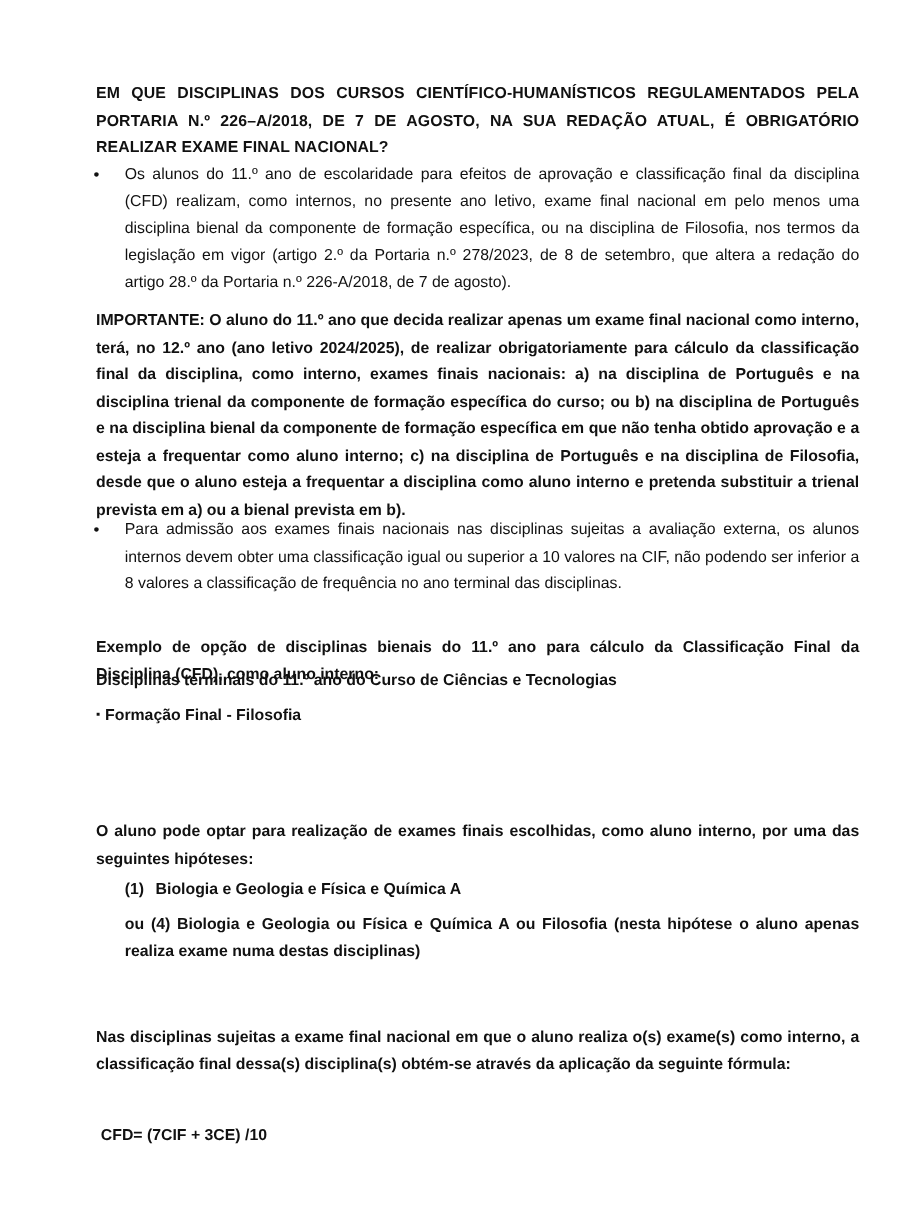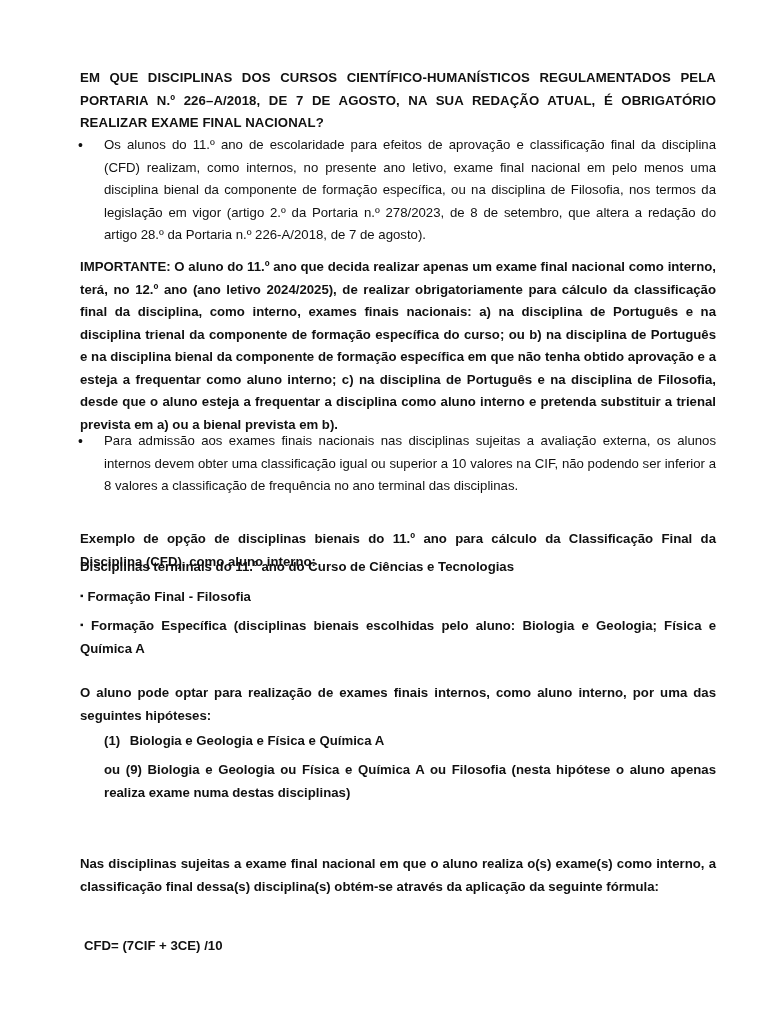--- a/index.html
+++ b/index.html
@@ -38,31 +38,28 @@
   </div>
 
   <div class="blk b" style="top:528px;">Exemplo de opção de disciplinas bienais do 11.º ano para cálculo da Classificação Final da Disciplina (CFD), como aluno interno:</div>
 
   <div class="blk b" style="top:556px;">Disciplinas terminais do 11.º ano do Curso de Ciências e Tecnologias</div>
 
   <div class="blk b" style="top:585px;">
     <span class="sq">▪</span><span>Formação Final - Filosofia</span>
   </div>
 
-  <div class="blk b" style="top:614px;">
-    <span class="sq">▪</span><span>Formação Específica (disciplinas bienais escolhidas pelo aluno: Biologia e Geologia; Física e Química A</span>
-  </div>
 
-  <div class="blk b" style="top:682px;">O aluno pode optar para realização de exames finais internos, como aluno interno, por uma das seguintes hipóteses:</div>
+  <div class="blk b" style="top:682px;">O aluno pode optar para realização de exames finais escolhidas, como aluno interno, por uma das seguintes hipóteses:</div>
 
   <div class="blk b indent" style="top:730px;">
     <span class="ol-num">(1)</span>
     <span>Biologia e Geologia e Física e Química A</span>
   </div>
 
-  <div class="blk b indent" style="top:759px;">ou (9) Biologia e Geologia ou Física e Química A ou Filosofia (nesta hipótese o aluno apenas realiza exame numa destas disciplinas)</div>
+  <div class="blk b indent" style="top:759px;">ou (4) Biologia e Geologia ou Física e Química A ou Filosofia (nesta hipótese o aluno apenas realiza exame numa destas disciplinas)</div>
 
 
   <div class="blk b" style="top:853px;">Nas disciplinas sujeitas a exame final nacional em que o aluno realiza o(s) exame(s) como interno, a classificação final dessa(s) disciplina(s) obtém-se através da aplicação da seguinte fórmula:</div>
 
   <div class="blk b" style="top:923px; left:84px;margin-top:12px;">CFD= (7CIF + 3CE) /10</div>
 
 </div>
 
 </body></html>

